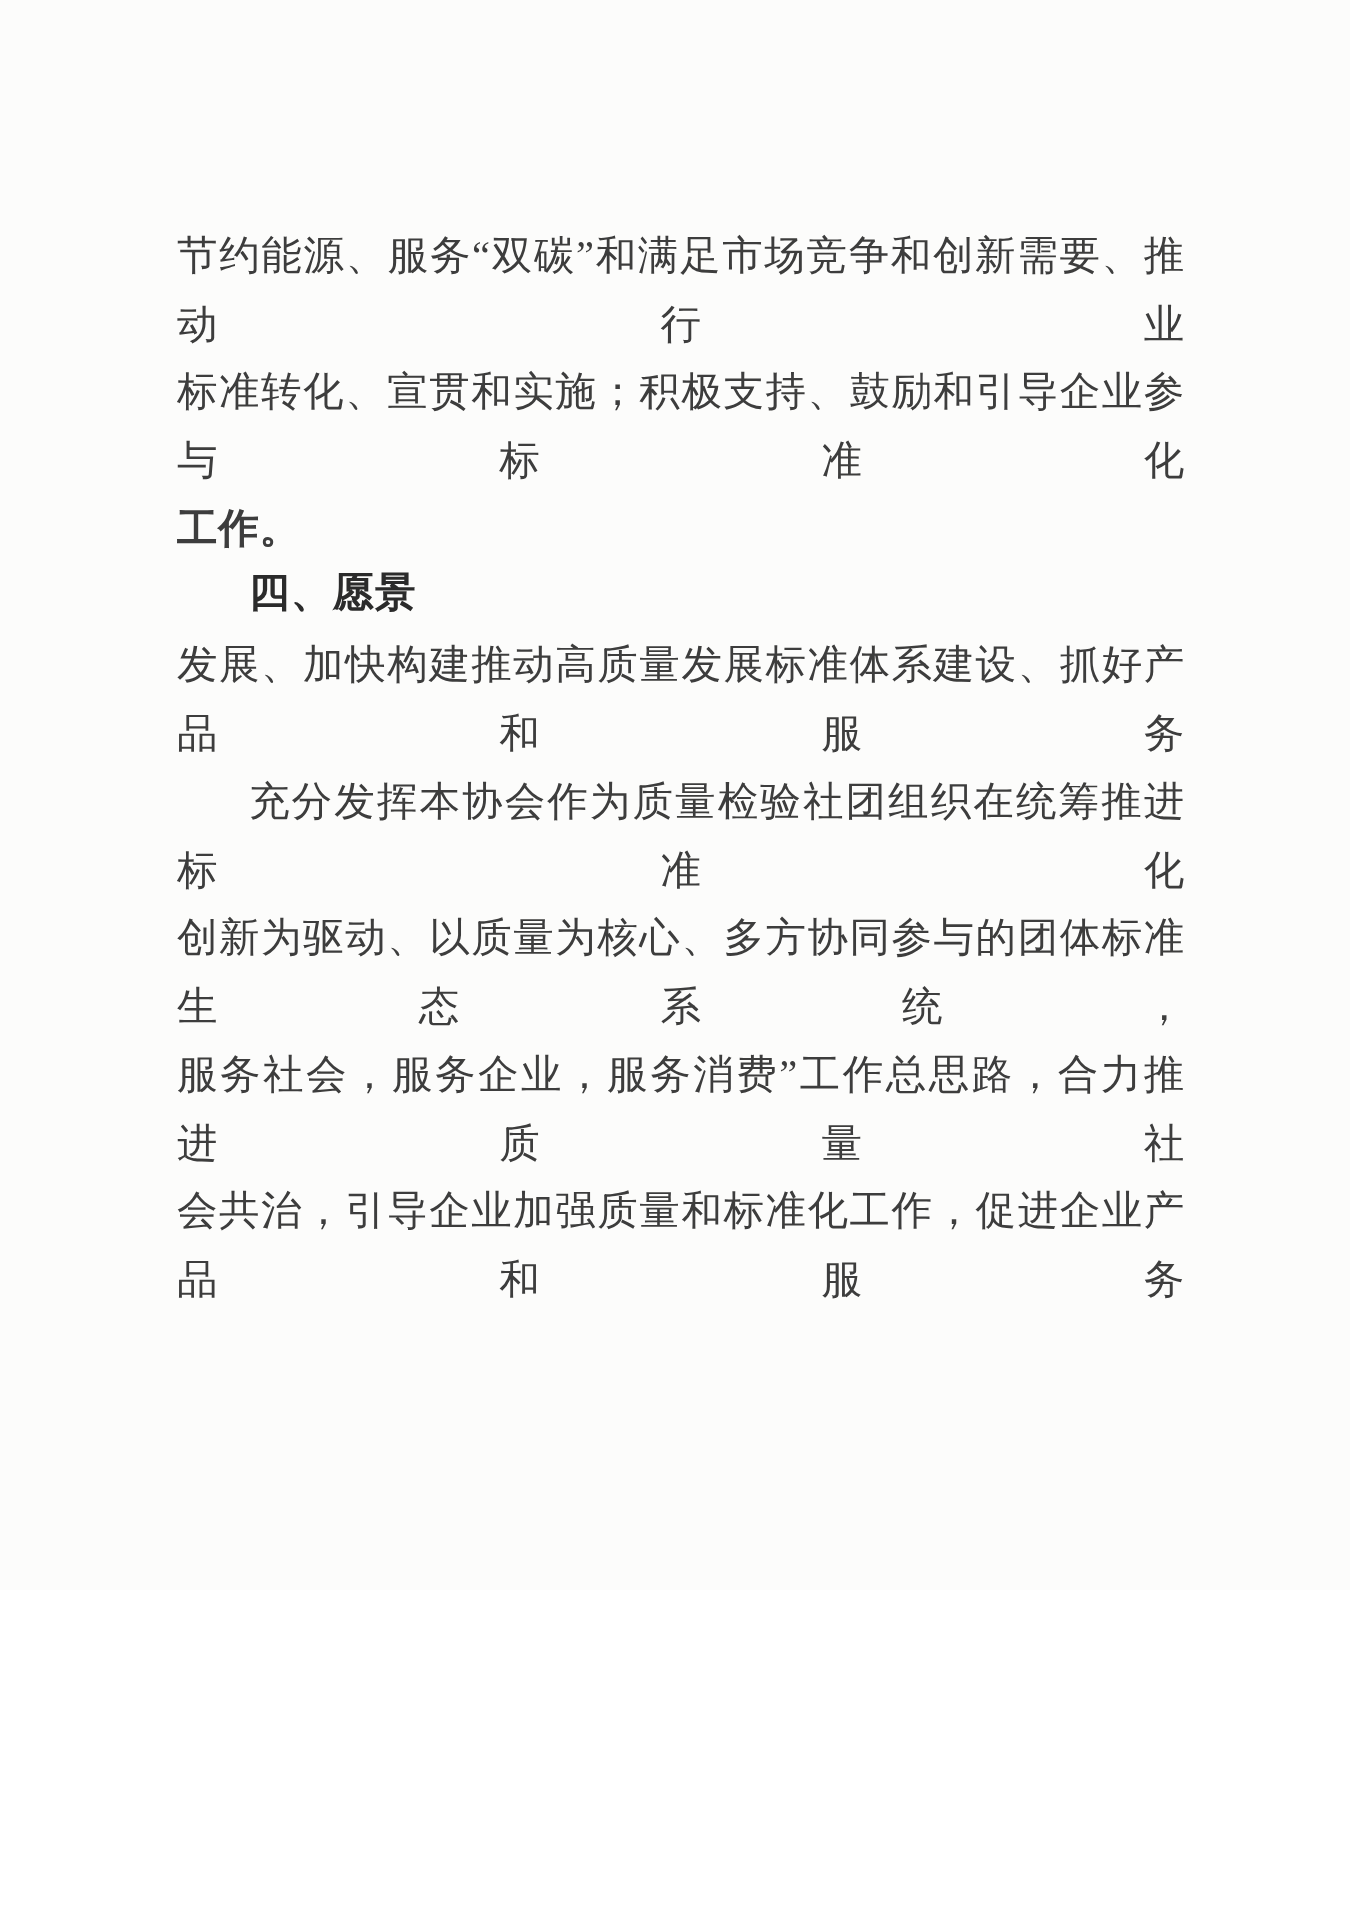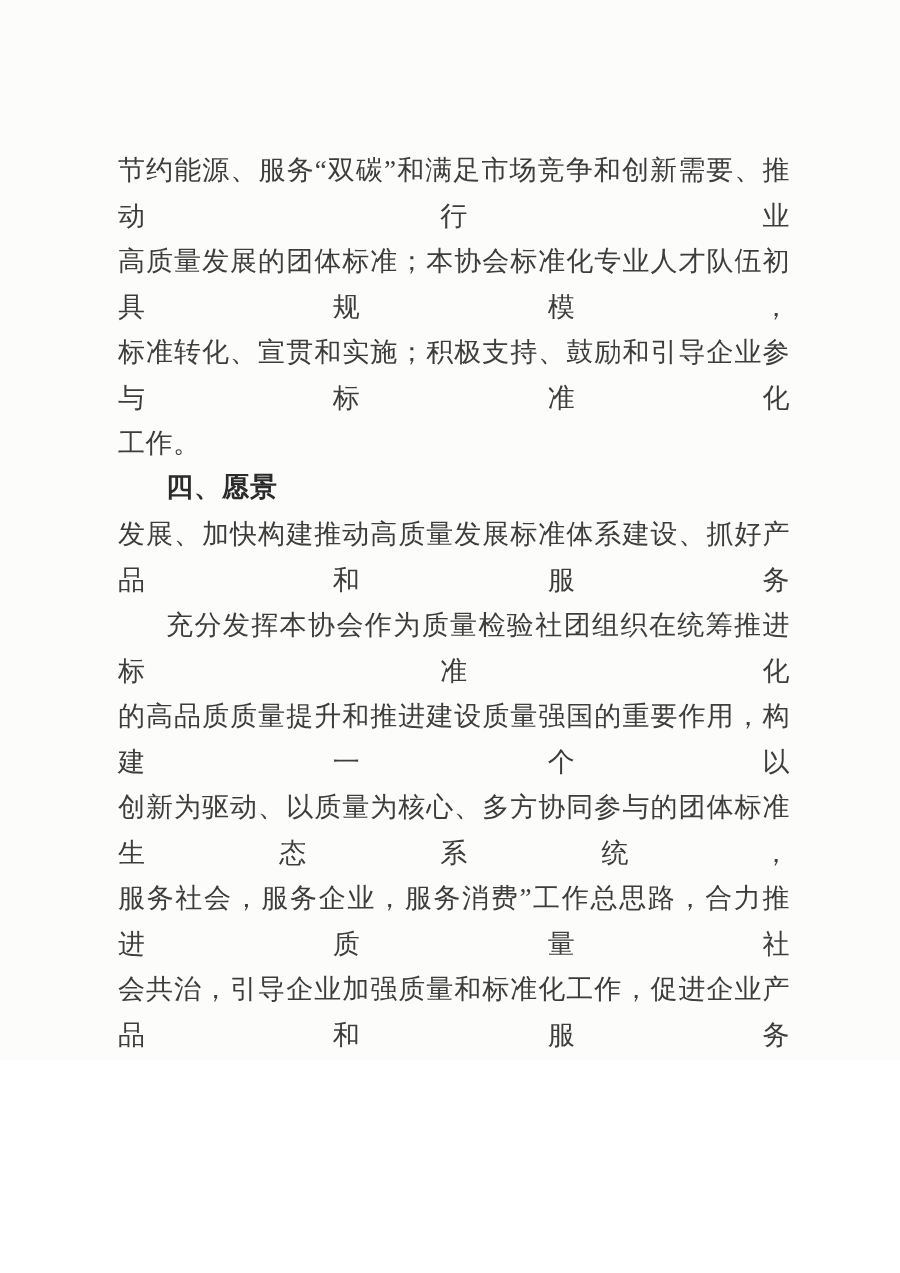--- a/index.html
+++ b/index.html
@@ -35,20 +35,21 @@
     white-space: normal;
     text-align: justify;
     text-align-last: justify;
     text-justify: distribute;
   }
   
   .endline {
     white-space: normal;
     text-align: center;
     text-align-last: left;
+    font-weight: bold;
   }
   .indent {
     text-indent: 48px;
   }
   .heading {
     font-family: Liberation Mono, monospace;
     font-weight: 700;
     color: #2b2b2b;
     text-indent: 48px;
     letter-spacing: 1px;
@@ -65,31 +66,29 @@
   }
 </style>
 </head>
 <body>
 
 <div class="page">
   <div class="content">
 
     <div>
       <div class="line jline">节约能源、服务“双碳”和满足市场竞争和创新需要、推动行业</div>
-      <div class="line jline">高质量发展的团体标准；本协会标准化专业人才队伍初具规模，</div>
       <div class="line jline">标准转化、宣贯和实施；积极支持、鼓励和引导企业参与标准化</div>
       <div class="line endline">工作。</div>
     </div>
 
     <div class="line heading">四、愿景</div>
 
     <div>
       <div class="line jline">发展、加快构建推动高质量发展标准体系建设、抓好产品和服务</div>
       <div class="line jline indent">充分发挥本协会作为质量检验社团组织在统筹推进标准化</div>
-      <div class="line jline">的高品质质量提升和推进建设质量强国的重要作用，构建一个以</div>
       <div class="line jline">创新为驱动、以质量为核心、多方协同参与的团体标准生态系统，</div>
       <div class="line jline">服务社会，服务企业，服务消费”工作总思路，合力推进质量社</div>
       <div class="line jline">会共治，引导企业加强质量和标准化工作，促进企业产品和服务</div>
 
     </div>
 
   </div>
 
   <div class="page-number">- 5 -</div>
 </div>

